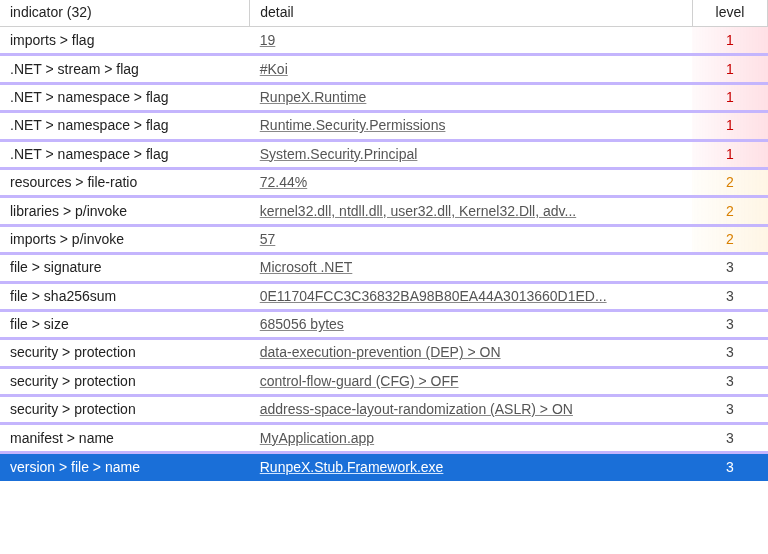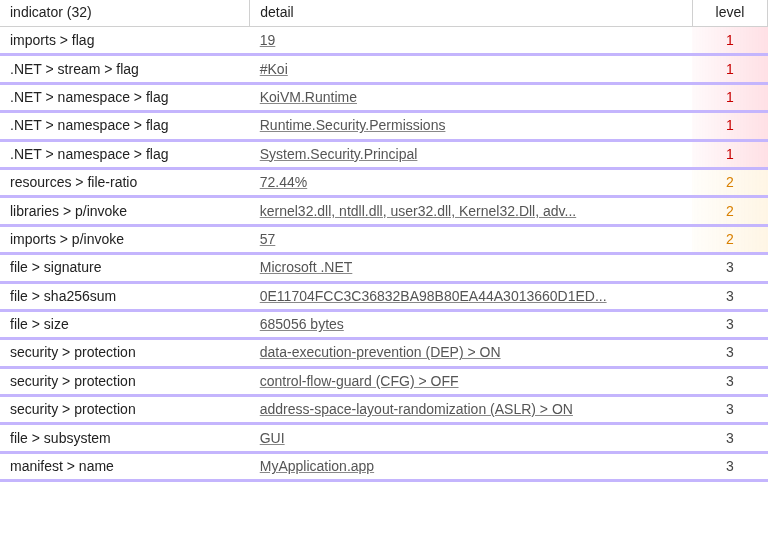--- a/index.html
+++ b/index.html
@@ -91,21 +91,21 @@
         <td class="cell-detail">19</td>
         <td class="cell-level lvl-1">1</td>
       </tr>
       <tr class="row">
         <td class="cell-indicator">.NET &gt; stream &gt; flag</td>
         <td class="cell-detail">#Koi</td>
         <td class="cell-level lvl-1">1</td>
       </tr>
       <tr class="row">
         <td class="cell-indicator">.NET &gt; namespace &gt; flag</td>
-        <td class="cell-detail">KoiVM.Runtime</td>
+        <td class="cell-detail">RunpeX.Runtime</td>
         <td class="cell-level lvl-1">1</td>
       </tr>
       <tr class="row">
         <td class="cell-indicator">.NET &gt; namespace &gt; flag</td>
         <td class="cell-detail">Runtime.Security.Permissions</td>
         <td class="cell-level lvl-1">1</td>
       </tr>
       <tr class="row">
         <td class="cell-indicator">.NET &gt; namespace &gt; flag</td>
         <td class="cell-detail">System.Security.Principal</td>
@@ -150,23 +150,23 @@
         <td class="cell-indicator">security &gt; protection</td>
         <td class="cell-detail">control-flow-guard (CFG) &gt; OFF</td>
         <td class="cell-level lvl-3">3</td>
       </tr>
       <tr class="row">
         <td class="cell-indicator">security &gt; protection</td>
         <td class="cell-detail">address-space-layout-randomization (ASLR) &gt; ON</td>
         <td class="cell-level lvl-3">3</td>
       </tr>
       <tr class="row">
-        <td class="cell-indicator">file &gt; subsystem</td>
-        <td class="cell-detail">GUI</td>
+        <td class="cell-indicator">manifest &gt; name</td>
+        <td class="cell-detail">MyApplication.app</td>
         <td class="cell-level lvl-3">3</td>
       </tr>
-      <tr class="row">
-        <td class="cell-indicator">manifest &gt; name</td>
-        <td class="cell-detail">MyApplication.app</td>
+      <tr class="row selected">
+        <td class="cell-indicator">version &gt; file &gt; name</td>
+        <td class="cell-detail">RunpeX.Stub.Framework.exe</td>
         <td class="cell-level lvl-3">3</td>
       </tr>
     </tbody>
 </table>
 
 </body></html>

